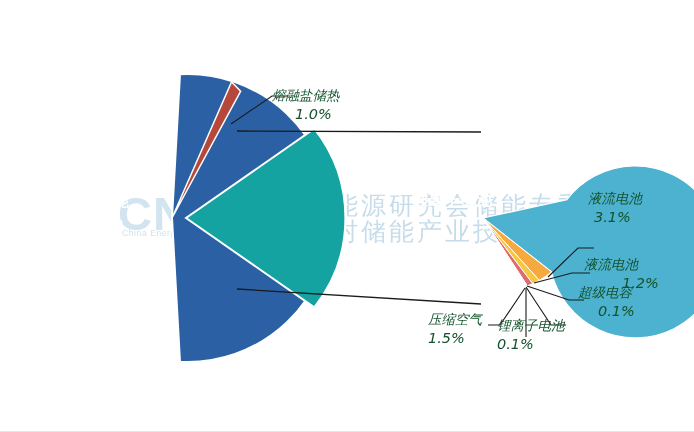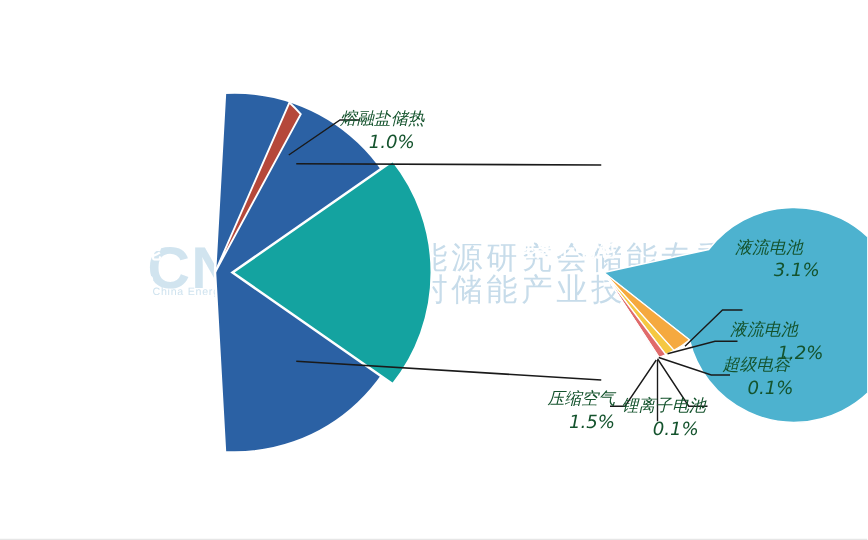--- a/index.html
+++ b/index.html
@@ -90,21 +90,21 @@
   .callout {
     position: absolute;
     color: #14532d;
     white-space: nowrap;
     pointer-events: none;
     line-height: 1.3;
     font-style: italic;
   }
   .callout .nm { font-size: 13.5px; display: block; }
   .callout .pct { font-size: 14.5px; display: block; }
-  .callout.ctr { text-align: right; }
+  .callout.ctr { text-align: left; }
   .callout.lft { text-align: left; }
 </style>
 </head>
 <body>
 
 <div id="chart-root">
 
   <div class="wm-cnesa">CNESA</div>
   <div class="wm-cnesa-sub">China Energy Storage Alliance</div>
   <svg class="wm-flame" viewBox="0 0 14 18">
@@ -174,21 +174,21 @@
     <span class="nm">锂离子电池</span>
   </div>
 
   <div class="callout lft" style="left:272px; top:87px;">
     <span class="nm">熔融盐储热</span>
     <span class="pct" style="margin-left:23px;">1.0%</span>
   </div>
 
   <div class="callout lft" style="left:588px; top:190px;">
     <span class="nm">液流电池</span>
-    <span class="pct" style="margin-left:31px;">3.1%</span>
+    <span class="pct" style="margin-left:6px;">3.1%</span>
   </div>
 
   <div class="callout lft" style="left:584px; top:256px;">
     <span class="nm">液流电池</span>
     <span class="pct" style="margin-left:38px;">1.2%</span>
   </div>
 
   <div class="callout lft" style="left:578px; top:284px;">
     <span class="nm">超级电容</span>
     <span class="pct" style="margin-left:20px;">0.1%</span>

